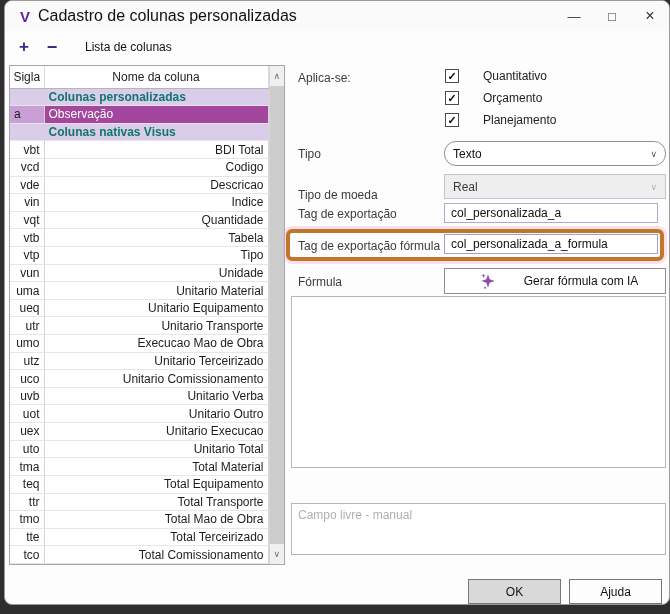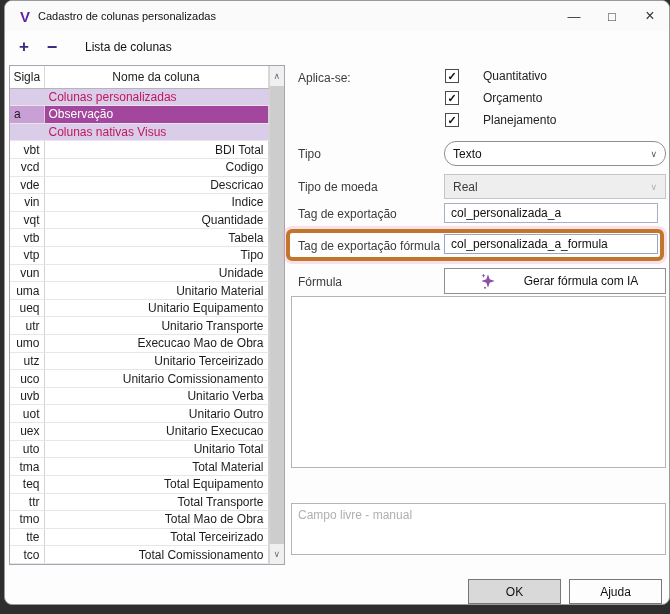--- a/index.html
+++ b/index.html
@@ -15,38 +15,38 @@
   #window {
     position:absolute; left:4px; top:0; right:0; bottom:9px;
     background:#fdfdfd;
     border:1px solid #9a9a9a;
     border-radius:8px;
     overflow:hidden;
   }
   
   .titlebar { position:absolute; left:0; top:0; right:0; height:30px; background:#fbfafb; display:flex; align-items:center; }
   .app-logo { font-weight:bold; font-size:15px; color:#5f259f; margin-left:11px; width:18px; text-align:center; }
-  .title-text { margin-left:4px; font-size:11px; color:#111; }
+  .title-text { margin-left:4px; font-size:16px; color:#111; }
   .win-controls { position:absolute; right:0; top:0; height:30px; display:flex; }
   .win-btn { width:38px; height:30px; display:flex; align-items:center; justify-content:center; font-size:13px; color:#333; cursor:default; }
   .win-btn.close { font-size:16px; }
   
   .toolbar { position:absolute; left:0; top:30px; right:0; height:32px; display:flex; align-items:center; }
   .tool-btn { font-size:17px; font-weight:bold; color:#3b2a82; width:22px; text-align:center; }
   .tool-btn.add { margin-left:8px; }
   .tool-btn.remove { margin-left:6px; font-size:18px; }
   .tool-label { margin-left:22px; font-size:12px; color:#111; }
   
   .table-wrap { position:absolute; left:4px; top:64px; width:276px; height:500px; border:1px solid #a9a2b1; background:#fff; display:flex; }
   table { border-collapse:collapse; width:258px; table-layout:fixed; }
   th { font-weight:normal; font-size:12px; color:#222; height:22px; border-bottom:1px solid #b5b5b5; border-right:1px solid #d9d9d9; background:#fff; text-align:center; }
   td { height:17px; font-size:12px; padding:0 4px; border-bottom:1px solid #ece2e9; border-right:1px solid #d8d0d8; white-space:nowrap; overflow:hidden; }
   .col-sigla { width:34px; }
   .col-nome { width:224px; }
-  tr.row-group td { background:#dacde9; color:#be185d; }
+  tr.row-group td { background:#dacde9; color:#0f766e;font-weight:bold; }
   tr.row-selected td.col-sigla { background:#c9a0d6; color:#1a1a1a; }
   tr.row-selected td.col-nome { background:#a2479d; color:#fff; }
   tr.row-normal td { background:#fff; color:#1d1d1d;text-align:right; }
   
   .vscroll { width:16px; height:100%; background:#f0f0f0; display:flex; flex-direction:column; border-left:1px solid #d5d5d5; }
   .vs-arrow { height:20px; display:flex; align-items:center; justify-content:center; font-size:9px; color:#6f6f6f; background:#f0f0f0; }
   .vs-thumb { flex:1; background:#cdcdcd; }
   
   .flabel { position:absolute; left:293px; font-size:12px; color:#3c3c3c; }
   .cb-group { position:absolute; left:440px; top:64px; }
@@ -237,21 +237,21 @@
     </table>
     <div class="vscroll">
       <div class="vs-arrow">∧</div>
       <div class="vs-thumb"></div>
       <div class="vs-arrow">∨</div>
     </div>
   </div>
 
   <span class="flabel" style="top:70px;">Aplica-se:</span>
   <span class="flabel" style="top:146px;">Tipo</span>
-  <span class="flabel" style="top:179px;">Tipo de moeda</span>
+  <span class="flabel" style="top:187px;">Tipo de moeda</span>
   <span class="flabel" style="top:206px;">Tag de exportação</span>
   <span class="flabel" style="top:238px;">Tag de exportação fórmula</span>
   <span class="flabel" style="top:274px;">Fórmula</span>
   <span class="flabel" style="top:516px;">Resultado</span>
 
   <div class="cb-group">
       <div class="cb-row">
         <span class="cb-box">✓</span>
         <span class="cb-label">Quantitativo</span>
       </div>

